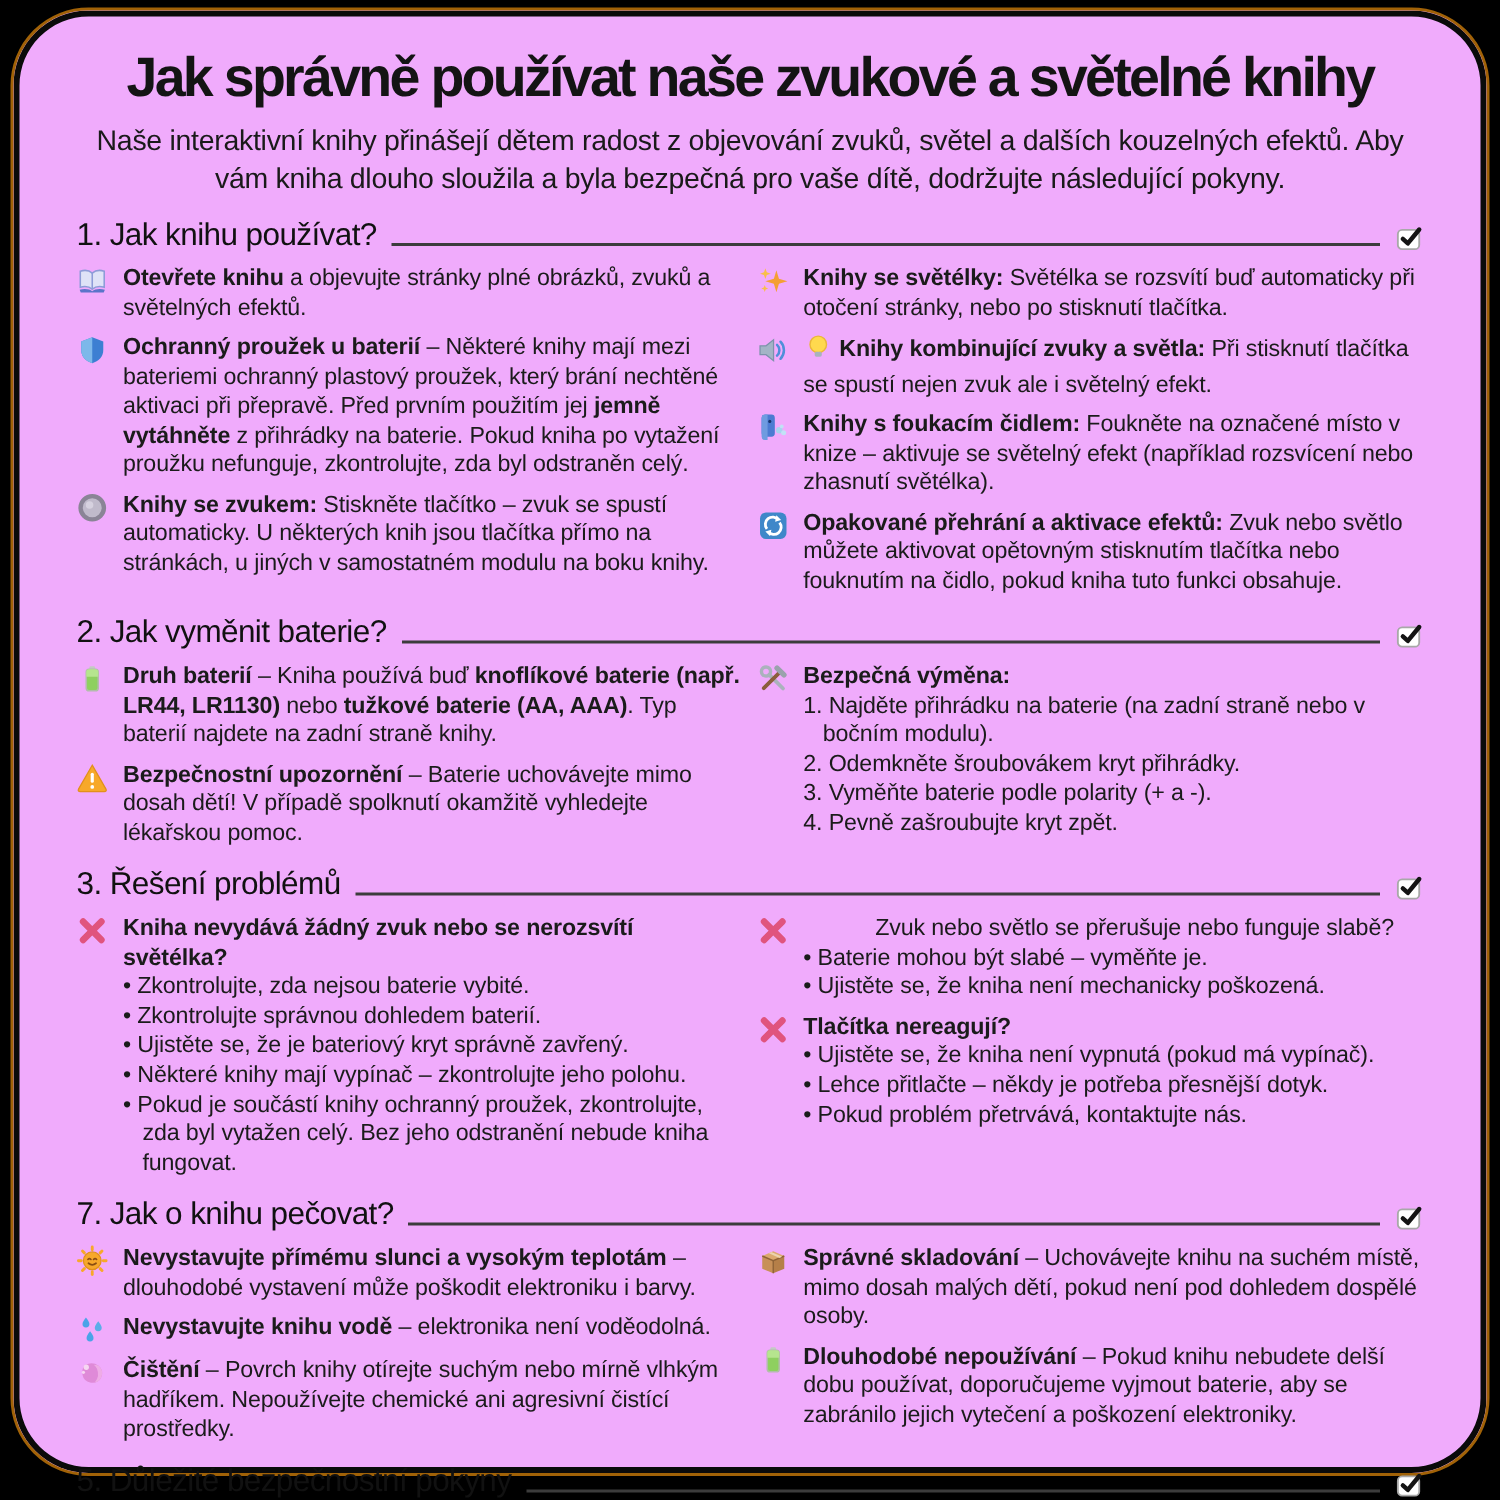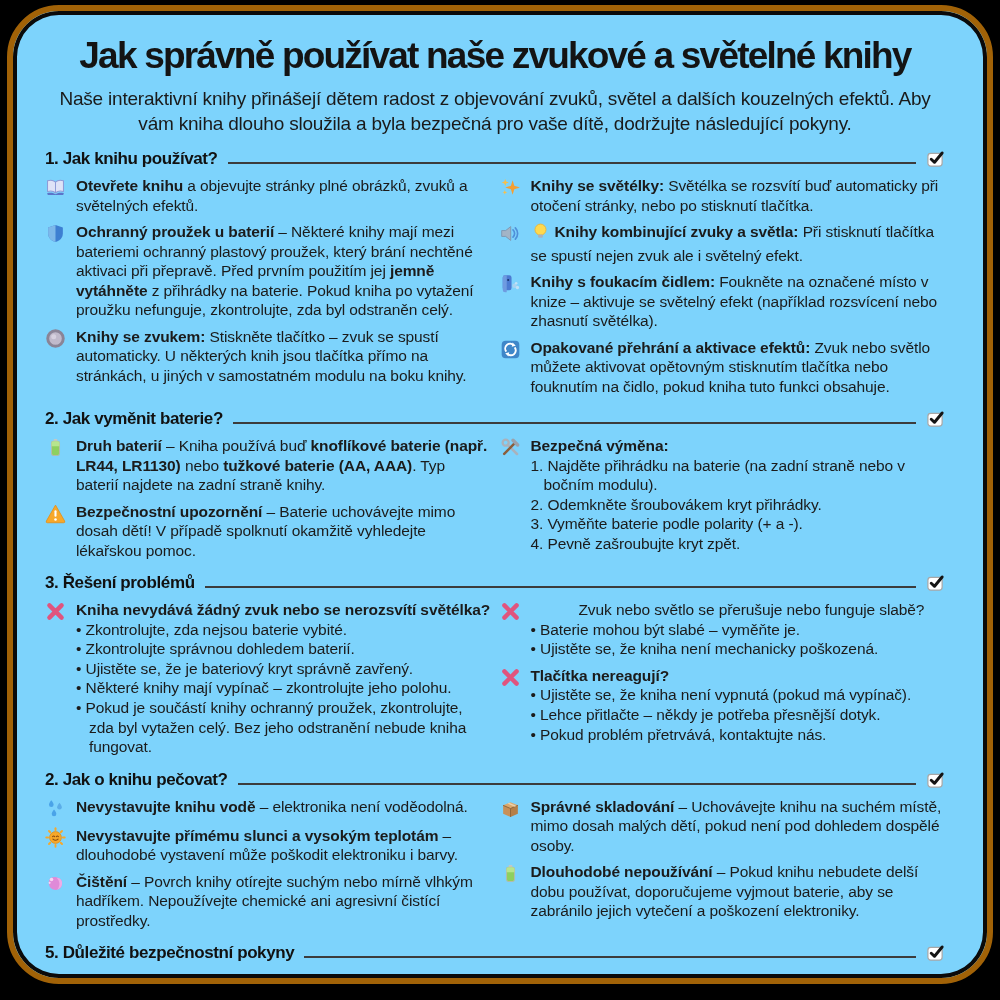--- a/index.html
+++ b/index.html
@@ -1,21 +1,21 @@
 <!DOCTYPE html>
 <html><head>
 <meta charset="utf-8">
 <style>
   html,body{margin:0;padding:0;}
   body{width:1000px;height:1000px;background:#000;font-family:"Liberation Sans",sans-serif;overflow:hidden;position:relative;}
-  .card{position:absolute;left:7px;top:5px;right:7px;bottom:16px;background:#7dd3fc;border:6px solid #a16207;border-radius:52px;box-sizing:border-box;padding:20px 42px 14px 32px;box-shadow:0 0 0 4px #0a0a0a inset;}
+  .card{position:absolute;left:7px;top:5px;right:7px;bottom:16px;background:#f0abfc;border:2px solid #a16207;border-radius:52px;box-sizing:border-box;padding:20px 42px 14px 42px;box-shadow:0 0 0 4px #0a0a0a inset;}
   .title{font-size:37px;font-weight:bold;letter-spacing:-1.8px;text-align:center;color:#141414;margin-top:4px;white-space:nowrap;}
   .intro{font-size:19px;color:#1a1a1a;text-align:center;line-height:1.32;margin:9px auto 0;max-width:900px;letter-spacing:-0.2px;}
   .sec-head{display:flex;align-items:flex-end;gap:10px;margin:13px 0 7px;}
-  .sec-title{font-size:17px;font-weight:bold;color:#111;white-space:nowrap;letter-spacing:-0.4px;}
+  .sec-title{font-size:21px;font-weight:normal;color:#111;white-space:nowrap;letter-spacing:-0.4px;}
   .rule{flex:1;border-bottom:2px solid #3c3c3c;margin-bottom:5px;}
   .chk{width:19px;height:19px;flex:0 0 19px;margin-bottom:1px;}
   .cols{display:flex;gap:9px;}
   .col{flex:1;display:flex;flex-direction:column;gap:7px;min-width:0;}
   .item{display:flex;gap:8px;}
   .ic{flex:0 0 23px;padding-top:1px;}
   .i{width:21px;height:21px;display:block;}
   .txt{font-size:15.5px;line-height:1.26;color:#1b1b1b;letter-spacing:-0.1px;}
   .txt span{white-space:pre-wrap;}
   .ln{padding-left:13px;text-indent:-13px;}
@@ -311,47 +311,47 @@
             <div class="ln">• Lehce přitlačte – někdy je potřeba přesnější dotyk.</div>
             <div class="ln">• Pokud problém přetrvává, kontaktujte nás.</div>
           </div>
         </div>
       </div>
     </div>
   </div>
 
   <div>
     <div class="sec-head">
-      <span class="sec-title">2. Jak o knihu pečovat?</span>
+      <span class="sec-title">7. Jak o knihu pečovat?</span>
       <span class="rule"></span>
       <svg class="chk">
           <use href="#ic-check"></use>
         </svg>
     </div>
     <div class="cols">
       <div class="col">
         <div class="item">
           <span class="ic">
               <svg class="i">
+                <use href="#ic-sun"></use>
+              </svg>
+            </span>
+          <div class="txt"><span style="font-weight: bold;">Nevystavujte přímému slunci a vysokým teplotám</span><span> – dlouhodobé vystavení může poškodit elektroniku i barvy.</span></div>
+        </div>
+        <div class="item">
+          <span class="ic">
+              <svg class="i">
                 <use href="#ic-water"></use>
               </svg>
             </span>
           <div class="txt"><span style="font-weight: bold;">Nevystavujte knihu vodě</span><span> – elektronika není voděodolná.</span></div>
         </div>
         <div class="item">
           <span class="ic">
               <svg class="i">
-                <use href="#ic-sun"></use>
-              </svg>
-            </span>
-          <div class="txt"><span style="font-weight: bold;">Nevystavujte přímému slunci a vysokým teplotám</span><span> – dlouhodobé vystavení může poškodit elektroniku i barvy.</span></div>
-        </div>
-        <div class="item">
-          <span class="ic">
-              <svg class="i">
                 <use href="#ic-soap"></use>
               </svg>
             </span>
           <div class="txt"><span style="font-weight: bold;">Čištění</span><span> – Povrch knihy otírejte suchým nebo mírně vlhkým hadříkem. Nepoužívejte chemické ani agresivní čistící prostředky.</span></div>
         </div>
       </div>
       <div class="col">
         <div class="item">
           <span class="ic">
               <svg class="i">

